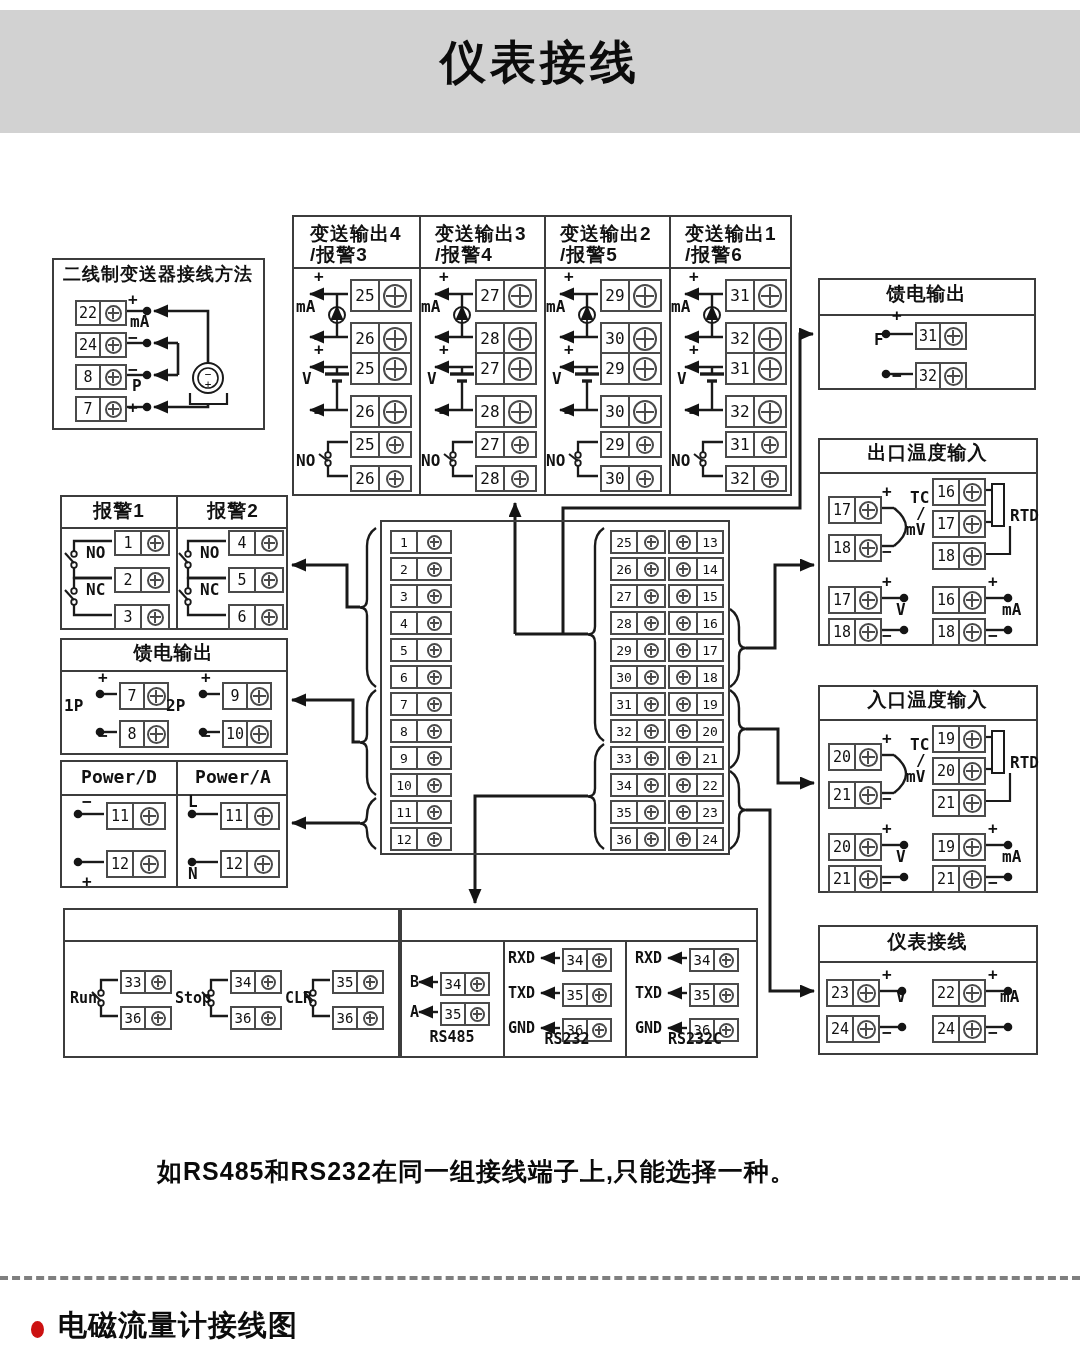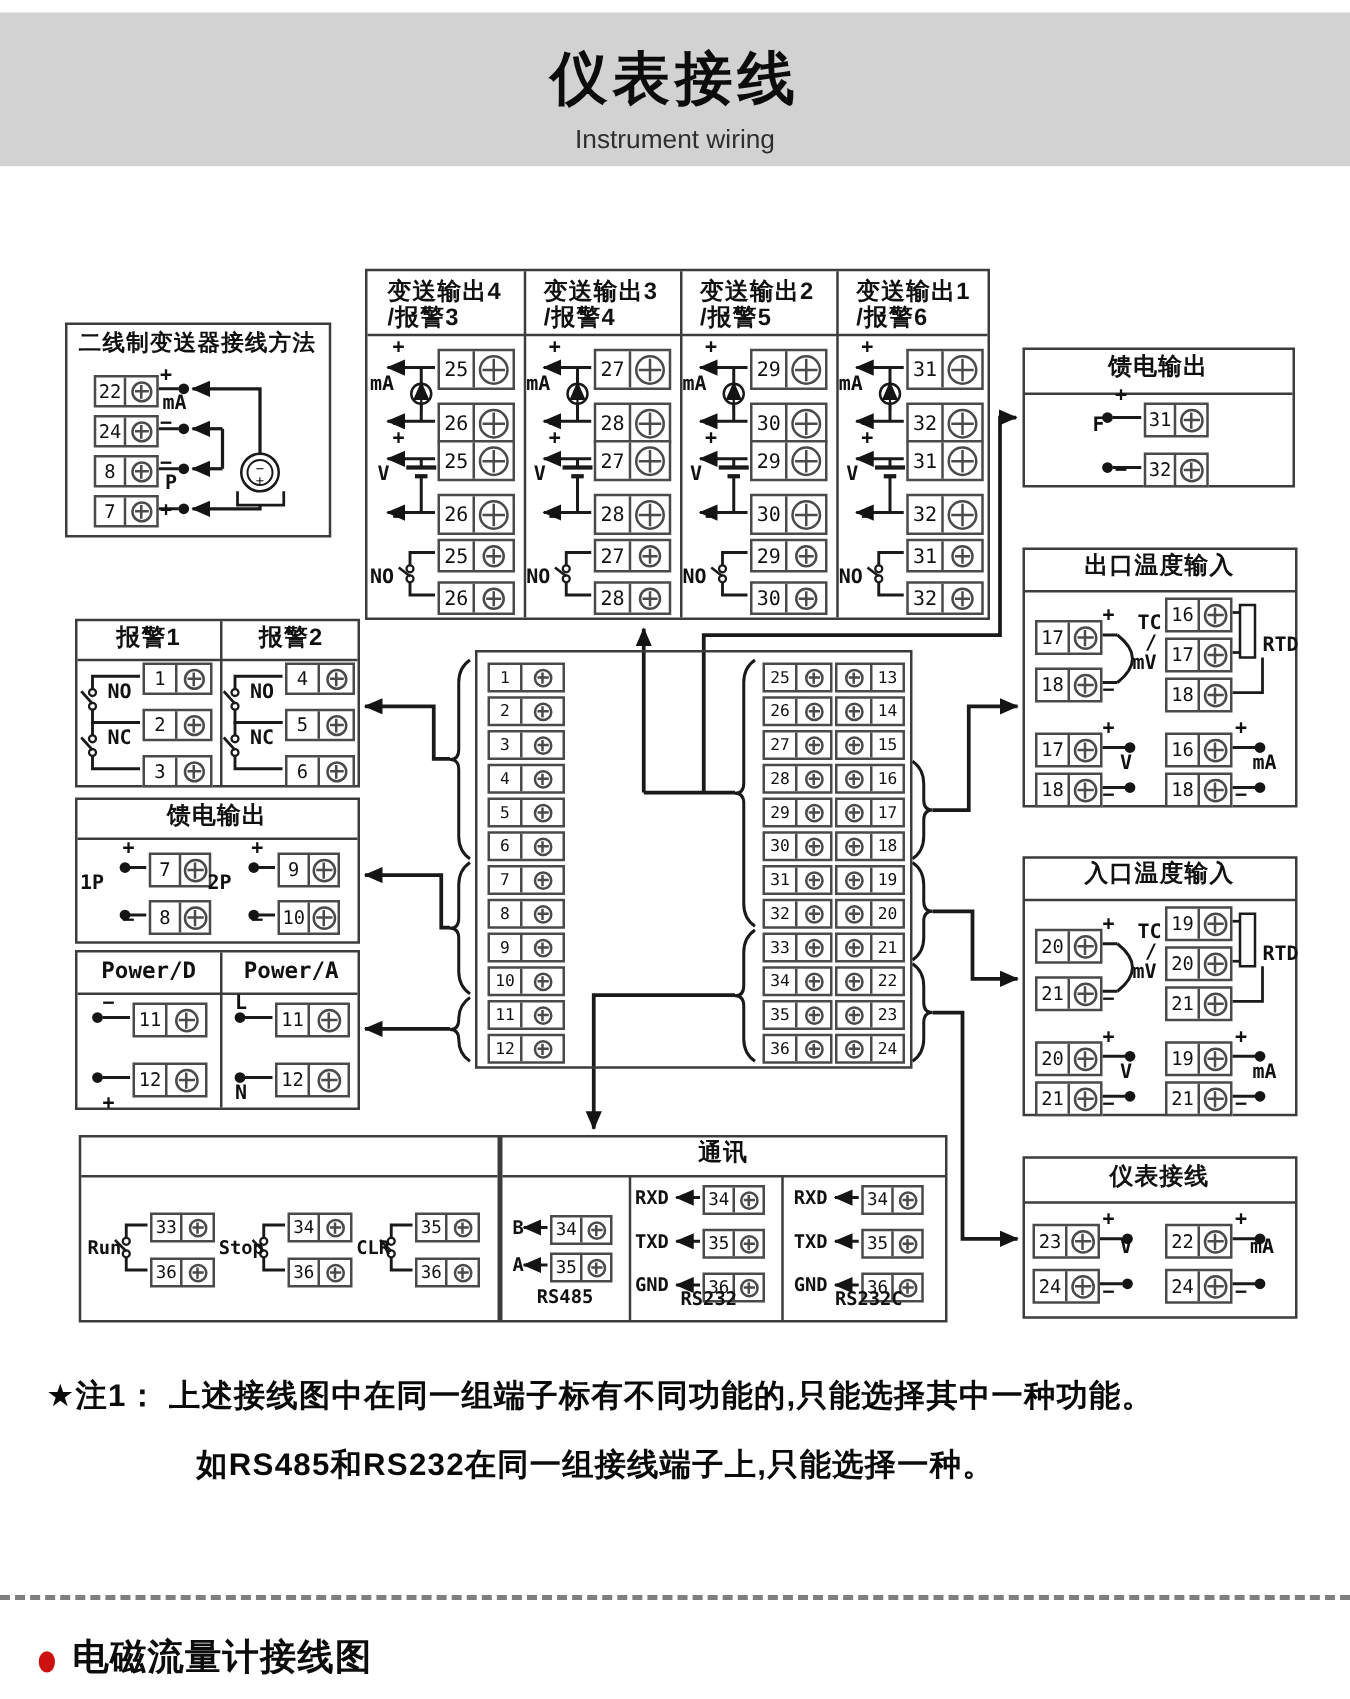--- a/index.html
+++ b/index.html
@@ -31,21 +31,20 @@
   .bullet{position:absolute;left:31px;top:1321px;width:13px;height:17px;border-radius:50%;background:#cc1111;}
   .ftext{position:absolute;left:58px;top:1306px;font-size:29px;font-weight:600;color:#0c0c0c;letter-spacing:1px;}
 </style>
 </head>
 <body>
 
 <div class="page">
 
   <div class="band">
     <h1>仪表接线</h1>
-    <h2>Instrument wiring</h2>
   </div>
 
   <svg id="ov" width="1080" height="1359">
     <defs>
       <marker id="arw" markerUnits="userSpaceOnUse" markerWidth="16" markerHeight="14" refX="14" refY="6.5" orient="auto">
         <path d="M0,0 L15,6.5 L0,13 Z" fill="#141414"></path>
       </marker>
     </defs>
     <g stroke="#1a1a1a" stroke-width="3" fill="none">
       <path d="M515,634 L515,503" marker-end="url(#arw)"></path>
@@ -1033,21 +1032,20 @@
           <span class="tn" style="width: 22px; font-size: 14px;">36</span>
           <span class="ts">
             <i class="scr" style="width: 15px; height: 15px;"></i>
           </span>
         </div>
         <span class="lbl" style="left: 5px; top: 81px; font-size: 15px;">Run</span>
         <span class="lbl" style="left: 110px; top: 81px; font-size: 15px;">Stop</span>
         <span class="lbl" style="left: 220px; top: 81px; font-size: 15px;">CLR</span>
       </div>
       <div class="box" style="left: 400px; top: 908px; width: 358px; height: 150px;">
-        <span class="lbl cn" style="left: 0px; top: 3px; font-size: 19px; width: 353px; text-align: center;">通讯</span>
         <div class="hr" style="top: 30px;"></div>
         <div class="vr" style="left: 101px; top: 30px;"></div>
         <div class="vr" style="left: 223px; top: 30px;"></div>
         <div class="term" style="left: 38px; top: 62px; width: 50px; height: 24px;">
           <span class="tn" style="width: 22px; font-size: 14px;">34</span>
           <span class="ts">
             <i class="scr" style="width: 15px; height: 15px;"></i>
           </span>
         </div>
         <div class="term" style="left: 38px; top: 92px; width: 50px; height: 24px;">
@@ -1099,24 +1097,20 @@
         <span class="lbl" style="left: 106px; top: 76px; font-size: 15px;">TXD</span>
         <span class="lbl" style="left: 106px; top: 111px; font-size: 15px;">GND</span>
         <span class="lbl" style="left: 115px; top: 122px; font-size: 15px; width: 100px; text-align: center;">RS232</span>
         <span class="lbl" style="left: 233px; top: 41px; font-size: 15px;">RXD</span>
         <span class="lbl" style="left: 233px; top: 76px; font-size: 15px;">TXD</span>
         <span class="lbl" style="left: 233px; top: 111px; font-size: 15px;">GND</span>
         <span class="lbl" style="left: 240px; top: 122px; font-size: 15px; width: 106px; text-align: center;">RS232C</span>
       </div>
     </div>
 
-  <div class="note" style="left:37px;top:1100px;">
-    <span>★注1：</span>
-    <span>上述接线图中在同一组端子标有不同功能的,只能选择其中一种功能。</span>
-  </div>
   <div class="note" style="left:157px;top:1155px;">
     <span>如RS485和RS232在同一组接线端子上,只能选择一种。</span>
   </div>
 
   <div class="dash"></div>
   <span class="bullet"></span>
   <div class="ftext">电磁流量计接线图</div>
 
 </div>
 

